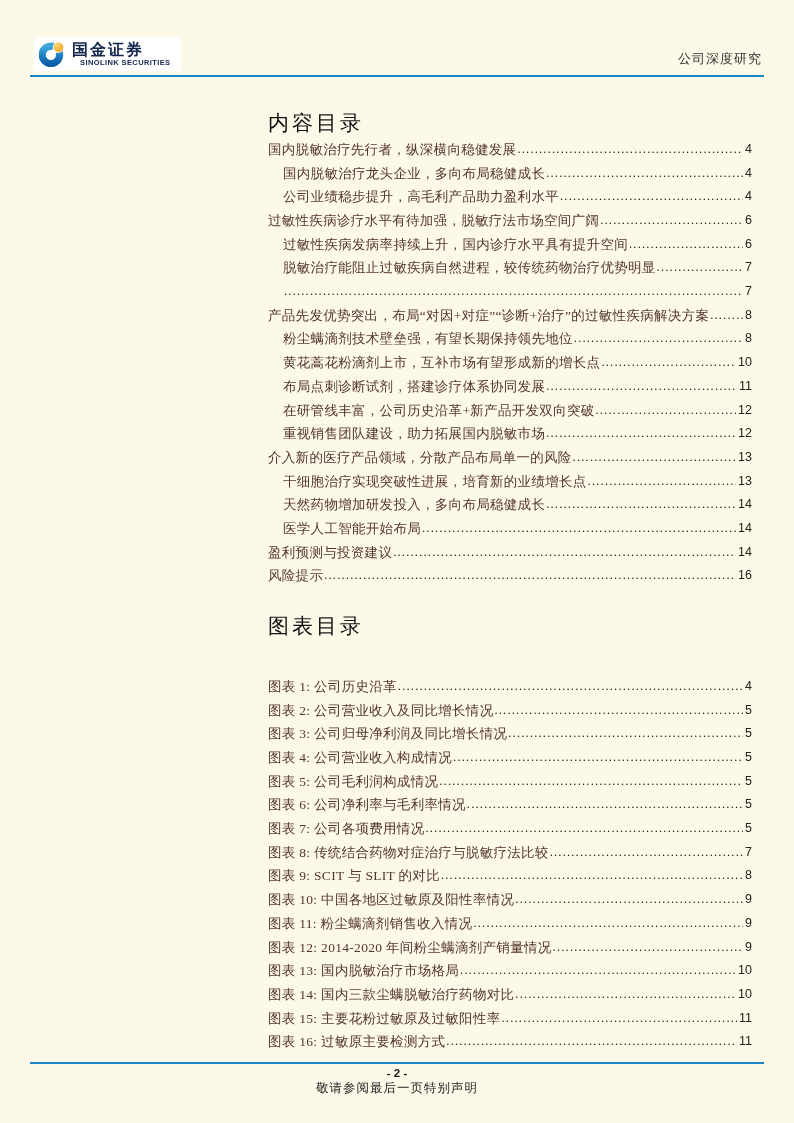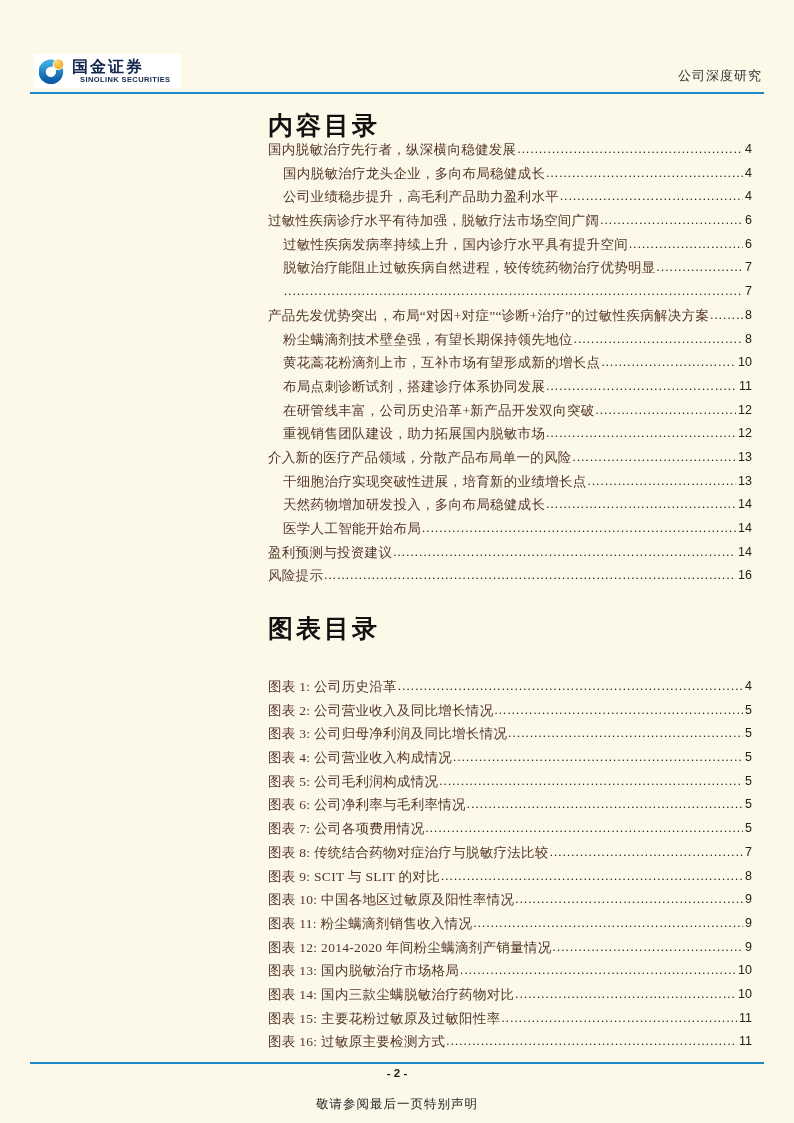--- a/index.html
+++ b/index.html
@@ -13,21 +13,21 @@
   *{margin:0;padding:0;box-sizing:border-box;}
   html,body{width:794px;height:1123px;}
   body{
     position:relative;
     background:var(--bg);
     font-family:"Liberation Serif","DejaVu Serif",serif;
     overflow:hidden;
   }
   
   .header{
-    position:absolute;top:0;left:30px;right:30px;height:94px;
+    position:absolute;top:0;left:30px;right:30px;height:77px;
     border-bottom:2px solid var(--blue);
   }
   .logo{
     position:absolute;left:4px;bottom:4px;
     background:#ffffff;
     display:flex;align-items:center;gap:6px;
     padding:3px 10px 3px 5px;
   }
   .logo-icon{width:27px;height:28px;display:block;}
   .brand-cn{
@@ -41,32 +41,32 @@
     font-family:"Liberation Sans","DejaVu Sans",sans-serif;
     padding-left:8px;
   }
   .doc-type{
     position:absolute;right:2px;bottom:7px;
     font-size:13px;color:#333;letter-spacing:1px;
   }
   
   .toc-title{
     position:absolute;left:268px;width:484px;
-    font-size:25px;font-weight:bold;color:var(--ink);
+    font-size:21px;font-weight:normal;color:var(--ink);
     letter-spacing:3px;
   }
   #content-toc-title{top:109px;}
   #figure-toc-title{top:612px;}
   .toc-list{
     position:absolute;left:268px;width:484px;
   }
   #content-toc-list{top:138px;}
   #figure-toc-list{top:675px;}
   .toc-entry{
-    display:flex;align-items:center;
+    display:flex;align-items:flex-end;
     height:23.7px;line-height:23.7px;
     cursor:pointer;
   }
   .toc-entry .t{
     white-space:nowrap;
     font-size:13.5px;color:var(--brown);
     letter-spacing:0.3px;
   }
   .toc-entry.lvl1{padding-left:15px;}
   .dots{
@@ -88,21 +88,21 @@
     position:absolute;top:1062px;left:30px;right:30px;
     border-top:2px solid var(--blue);
     text-align:center;
   }
   .pageno{
     margin-top:3px;
     font-size:11.5px;font-weight:bold;color:#1a1a1a;
     font-family:"Liberation Sans","DejaVu Sans",sans-serif;
   }
   .disclaimer{
-    margin-top:17px;
+    margin-top:1px;
     font-size:12.5px;color:#222;letter-spacing:1px;
   }
 </style>
 </head>
 <body>
 
 <div class="header">
   <div class="logo">
     <svg class="logo-icon" viewBox="0 0 34 34" aria-hidden="true">
       <defs>

